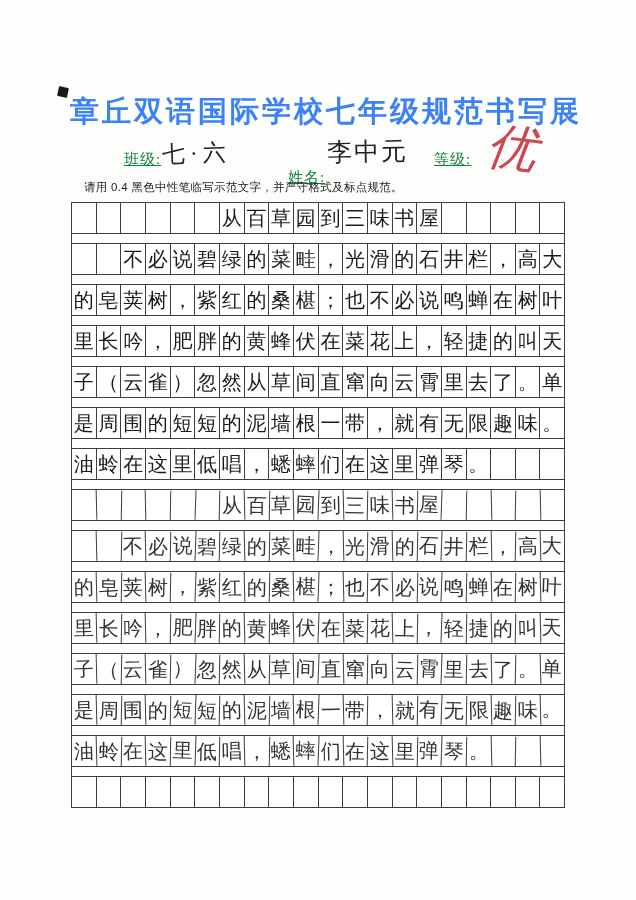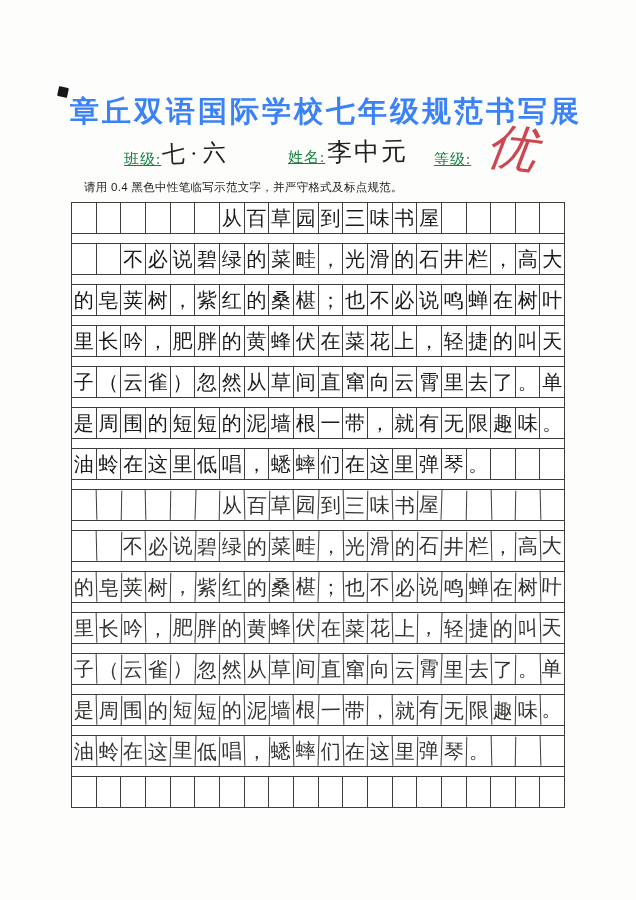--- a/index.html
+++ b/index.html
@@ -28,21 +28,21 @@
     letter-spacing:3px;color:#3b82f6;
   }
   .label{
     position:absolute;font-size:15px;color:#15803d;letter-spacing:1px;text-decoration:underline;
   }
   .hand{
     position:absolute;color:#22211f;
   }
   .class-label{left:124px;top:150px;}
   .class-value{left:162px;top:138px;font-size:23px;letter-spacing:5px;transform:rotate(-2deg);}
-  .name-label{left:288px;top:148px;}
+  .name-label{left:288px;top:168px;}
   .name-value{left:327px;top:135px;font-size:25px;letter-spacing:2px;transform:rotate(-1deg);}
   .grade-label{left:434px;top:150px;}
   .grade-value{
     left:487px;top:118px;font-size:50px;line-height:60px;
     color:var(--grade-red);transform:rotate(7deg);font-style:italic;
   }
   .instruction{
     position:absolute;left:84px;top:180px;font-size:11.5px;color:#1d1d1d;
     font-family:"Liberation Sans","DejaVu Sans",sans-serif;letter-spacing:0.3px;
   }

